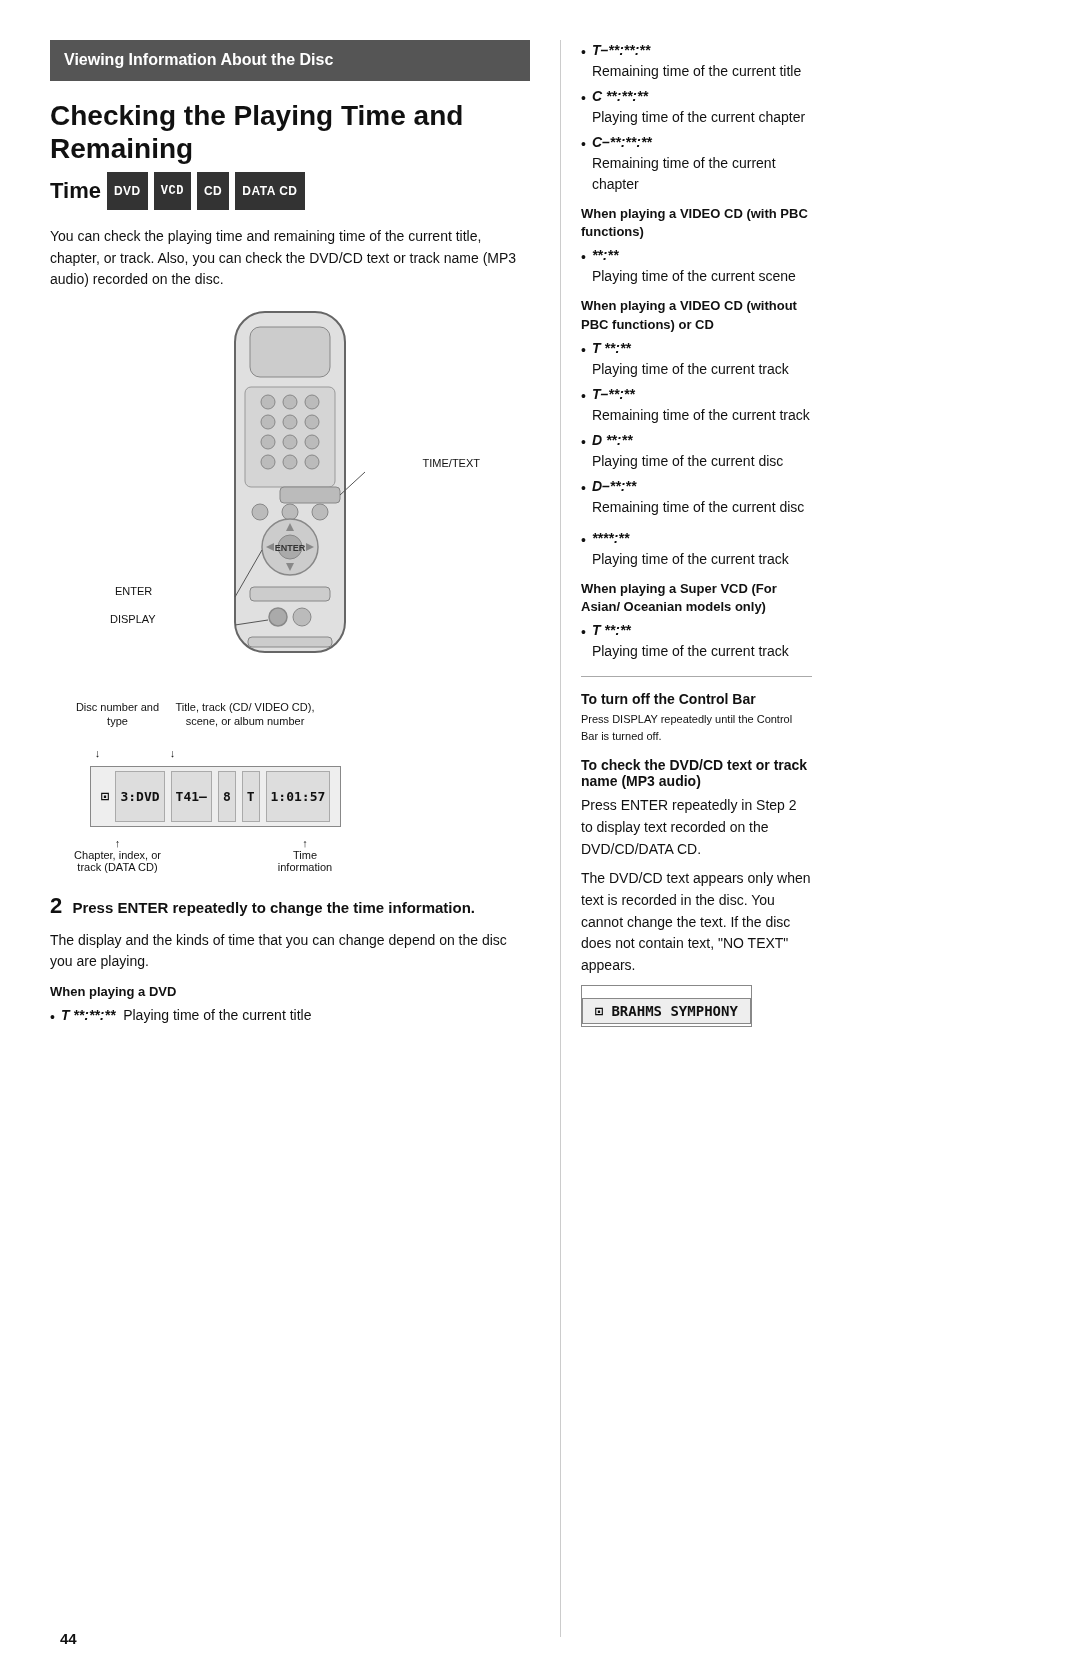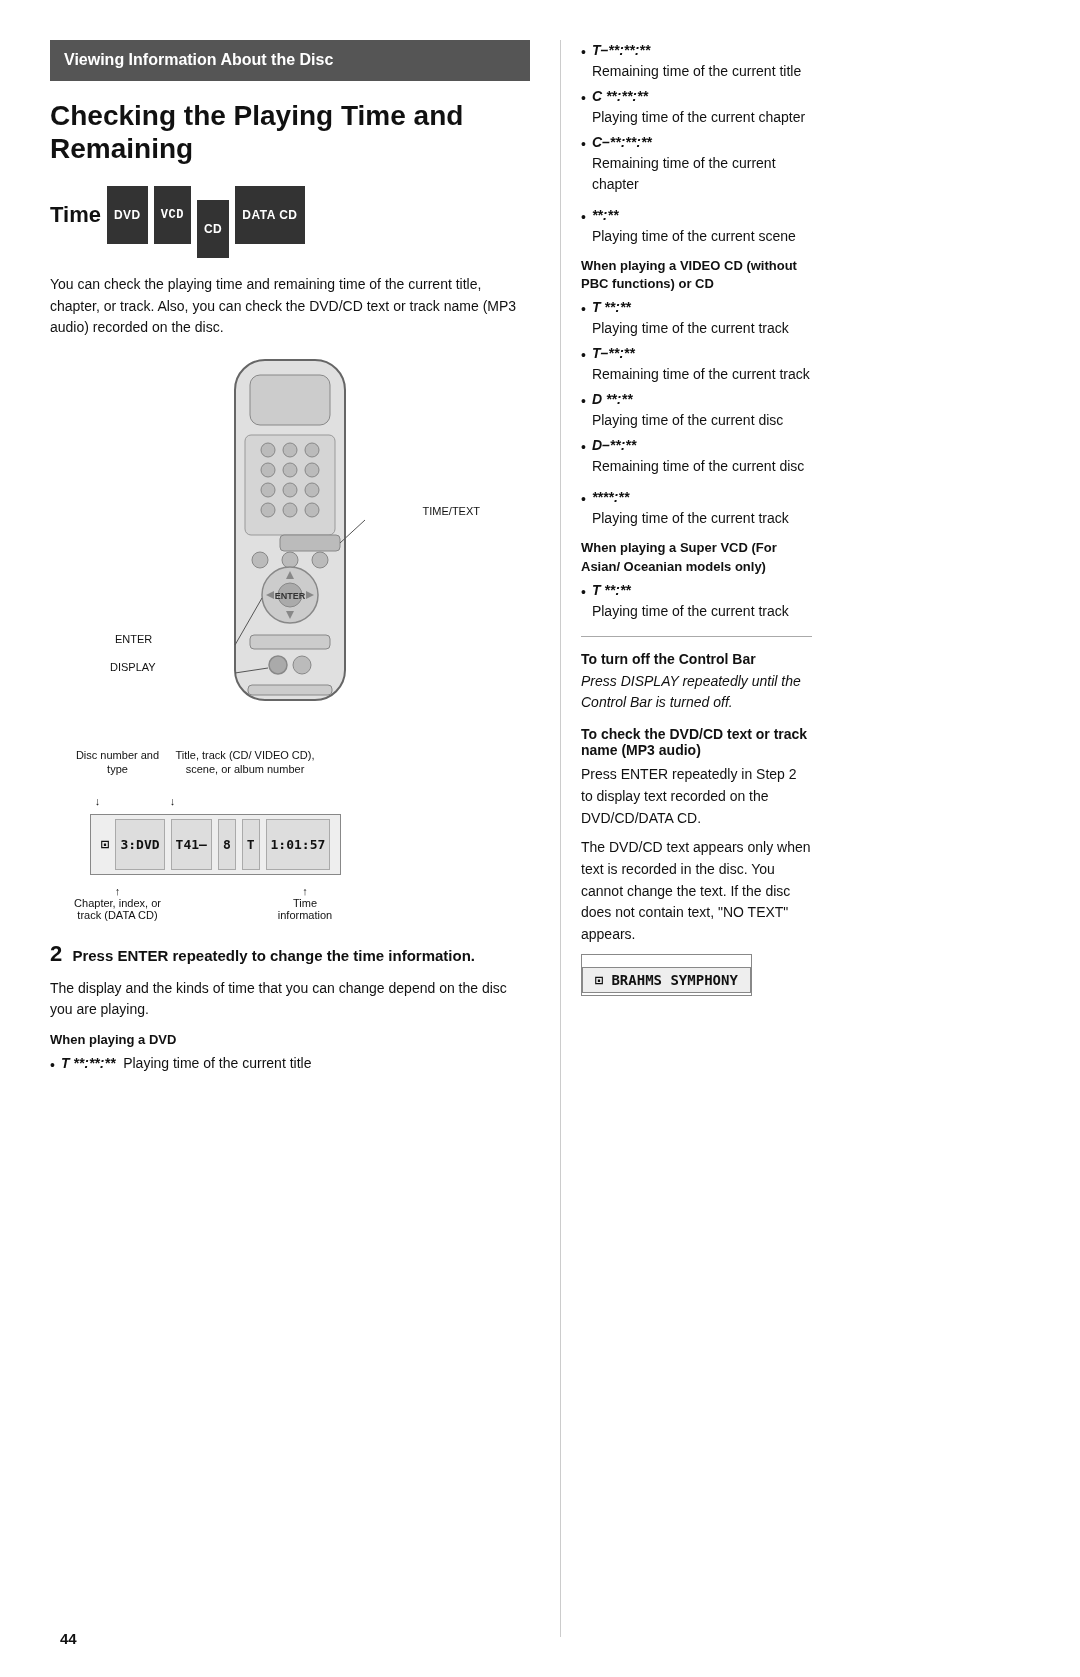--- a/index.html
+++ b/index.html
@@ -61,28 +61,28 @@
       gap: 6px;
       margin-bottom: 16px;
       font-size: 22px;
       font-weight: bold;
     }
 
     .disc-badge {
       border: 2px solid #333;
       font-size: 12px;
       font-weight: bold;
-      padding: 20px 5px;
+      padding: 10px 5px;
       display: inline-block;
       letter-spacing: 0.5px;
     }
 
     .disc-badge.dvd { background: #333; color: #fff; }
     .disc-badge.vcd { background: #333; color: #fff; font-family: Liberation Mono, monospace; }
-    .disc-badge.cd  { background: #333; color: #fff; margin-top: 28px; }
+    .disc-badge.cd  { background: #333; color: #fff; }
     .disc-badge.data-cd { background: #333; color: #fff; }
 
     
     .body-text {
       font-size: 14px;
       line-height: 1.55;
       margin-bottom: 16px;
     }
 
     
@@ -198,23 +198,22 @@
       margin-bottom: 12px;
     }
 
     .control-bar-heading {
       font-weight: bold;
       font-size: 14px;
       margin-bottom: 4px;
     }
 
     .control-bar-text {
-      font-size: 14px;
+      font-size: 11px;
       line-height: 1.55;
-      font-style: italic;
     }
 
     .dvd-text-section {
       margin-bottom: 12px;
     }
 
     .dvd-text-heading {
       font-weight: bold;
       font-size: 14px;
       margin-bottom: 6px;
@@ -422,20 +421,23 @@
         <span class="bullet-dot">•</span>
         <span><span class="bullet-code">C  **:**:**</span><br><span>Playing time of the current chapter</span></span>
       </div>
       <div class="bullet-item">
         <span class="bullet-dot">•</span>
         <span><span class="bullet-code">C–**:**:**</span><br><span>Remaining time of the current chapter</span></span>
       </div>
     </div>
 
     <div class="bullet-section">
+      <div class="sub-heading">
+        <span>When playing a VIDEO CD (with PBC functions)</span>
+      </div>
       <div class="bullet-item">
         <span class="bullet-dot">•</span>
         <span><span class="bullet-code">**:**</span><br><span>Playing time of the current scene</span></span>
       </div>
     </div>
 
     <div class="bullet-section">
       <div class="sub-heading">
         <span>When playing a VIDEO CD (without PBC functions) or CD</span>
       </div>

